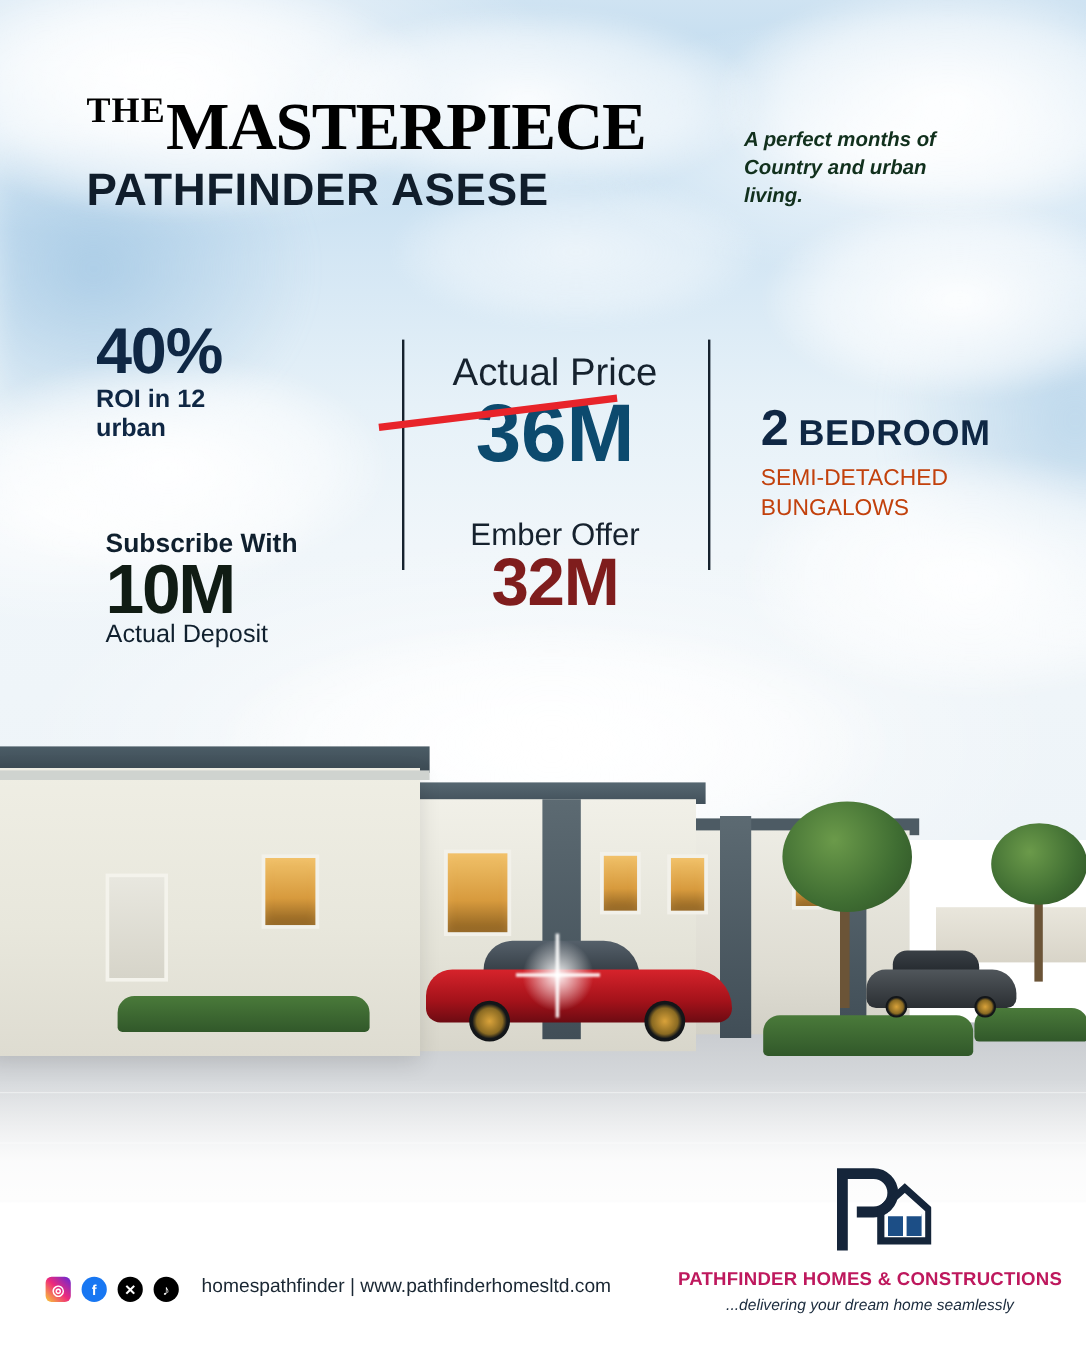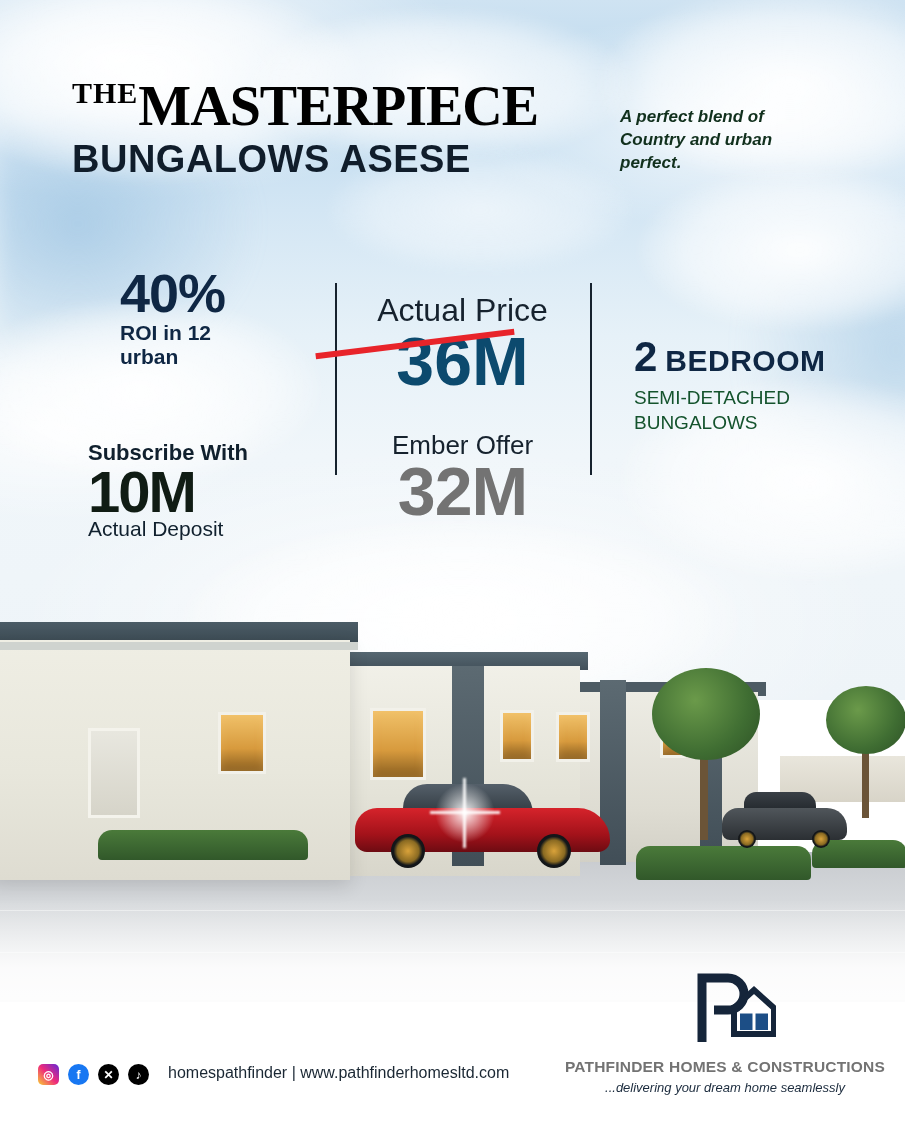--- a/index.html
+++ b/index.html
@@ -191,21 +191,21 @@
   .hl-line2 {
     font-size:38px; font-weight:bold; letter-spacing:0.5px;
     color:#101d2b; margin-top:4px; white-space:nowrap;
   }
   .tagline {
     position:absolute; left:620px; top:106px; width:200px;
     font-size:17px; font-style:italic; font-weight:bold;
     color:#11301d; line-height:1.35;
   }
 
-  .roi { position:absolute; left:80px; top:268px;margin-left:40px; }
+  .roi { position:absolute; left:80px; top:268px; }
   .roi-num {
     font-size:54px; font-weight:bold; color:#0f2744; line-height:0.95;
     letter-spacing:-1px;
   }
   .roi-sub {
     font-size:21px; font-weight:bold; color:#0f2744; line-height:1.12; margin-top:2px;
   }
 
   .subscribe { position:absolute; left:88px; top:440px; }
   .sub-top { font-size:22px; font-weight:bold; color:#10202e; }
@@ -228,31 +228,31 @@
     font-size:68px; font-weight:bold; color:#0c4a6e; line-height:1; margin-top:-2px;
   }
   .strike {
     position:absolute; left:-20px; top:50%; width:200px; height:6px;
     background:#e8242a; transform:translateY(-50%) rotate(-7deg);
   }
 
   .offer-block { position:absolute; left:335px; top:430px; width:255px; text-align:center; }
   .offer-label { font-size:26px; color:#16222e; }
   .offer-num {
-    font-size:68px; font-weight:bold; color:#737373; line-height:1; margin-top:-4px;
+    font-size:56px; font-weight:bold; color:#7f1d1d; line-height:1; margin-top:-4px;
     letter-spacing:-1px;
   }
 
   .bedroom { position:absolute; left:634px; top:336px; }
   .bed-line {
     display:flex; align-items:baseline; gap:8px;
   }
   .bed-num { font-size:42px; font-weight:bold; color:#0f2744; line-height:1; }
   .bed-word { font-size:30px; font-weight:bold; color:#0f2744; letter-spacing:0.5px; }
-  .bed-sub { font-size:19px; color:#14532d; line-height:1.3; margin-top:8px; }
+  .bed-sub { font-size:19px; color:#c2410c; line-height:1.3; margin-top:8px; }
 
   
   .footer { position:absolute; left:0; top:1040px; width:905px; height:103px; }
   .socials { position:absolute; left:38px; top:24px; display:flex; gap:9px; align-items:center; }
   .soc {
     width:21px; height:21px; border-radius:5px;
     display:flex; align-items:center; justify-content:center;
     color:#fff; font-size:12px; font-weight:bold;
   }
   .soc.ig { background:linear-gradient(45deg,#f9ce34,#ee2a7b,#6228d7); }
@@ -260,21 +260,21 @@
   .soc.xx { background:#000; border-radius:50%; }
   .soc.tt { background:#000; border-radius:50%; }
   .handle {
     position:absolute; left:168px; top:24px;
     font-size:16px; color:#1a2733;
   }
   .brand { position:absolute; left:560px; top:0px; width:330px; text-align:center; }
   .brand-logo { position:absolute; left:128px; top:-72px; width:88px; height:76px; }
   .brand-name {
     position:absolute; left:0; top:18px; width:330px;
-    font-size:15.5px; font-weight:bold; color:#737373; letter-spacing:0.2px;
+    font-size:15.5px; font-weight:bold; color:#be185d; letter-spacing:0.2px;
   }
   .brand-slogan {
     position:absolute; left:0; top:40px; width:330px;
     font-size:13px; font-style:italic; color:#1b2b3d;
   }
 </style>
 </head>
 <body>
 
 <div class="poster">
@@ -340,24 +340,24 @@
       <div class="wheel" style="left:36px;top:52px;width:34px;height:34px;"></div>
       <div class="wheel" style="left:182px;top:52px;width:34px;height:34px;"></div>
     </div>
     <div class="sparkle"></div>
   </div>
 
   <div class="bottom-fade"></div>
 
   <div class="headline">
     <div class="hl-line1"><span class="hl-the">THE</span><span>MASTERPIECE</span></div>
-    <div class="hl-line2">BUNGALOWS ASESE</div>
-  </div>
-
-  <div class="tagline">A perfect blend of Country and urban perfect.</div>
+    <div class="hl-line2">PATHFINDER ASESE</div>
+  </div>
+
+  <div class="tagline">A perfect months of Country and urban living.</div>
 
   <div class="roi">
     <div class="roi-num">40%</div>
     <div class="roi-sub">
       <div>ROI in 12</div>
       <div>urban</div>
     </div>
   </div>
 
   <div class="subscribe">

